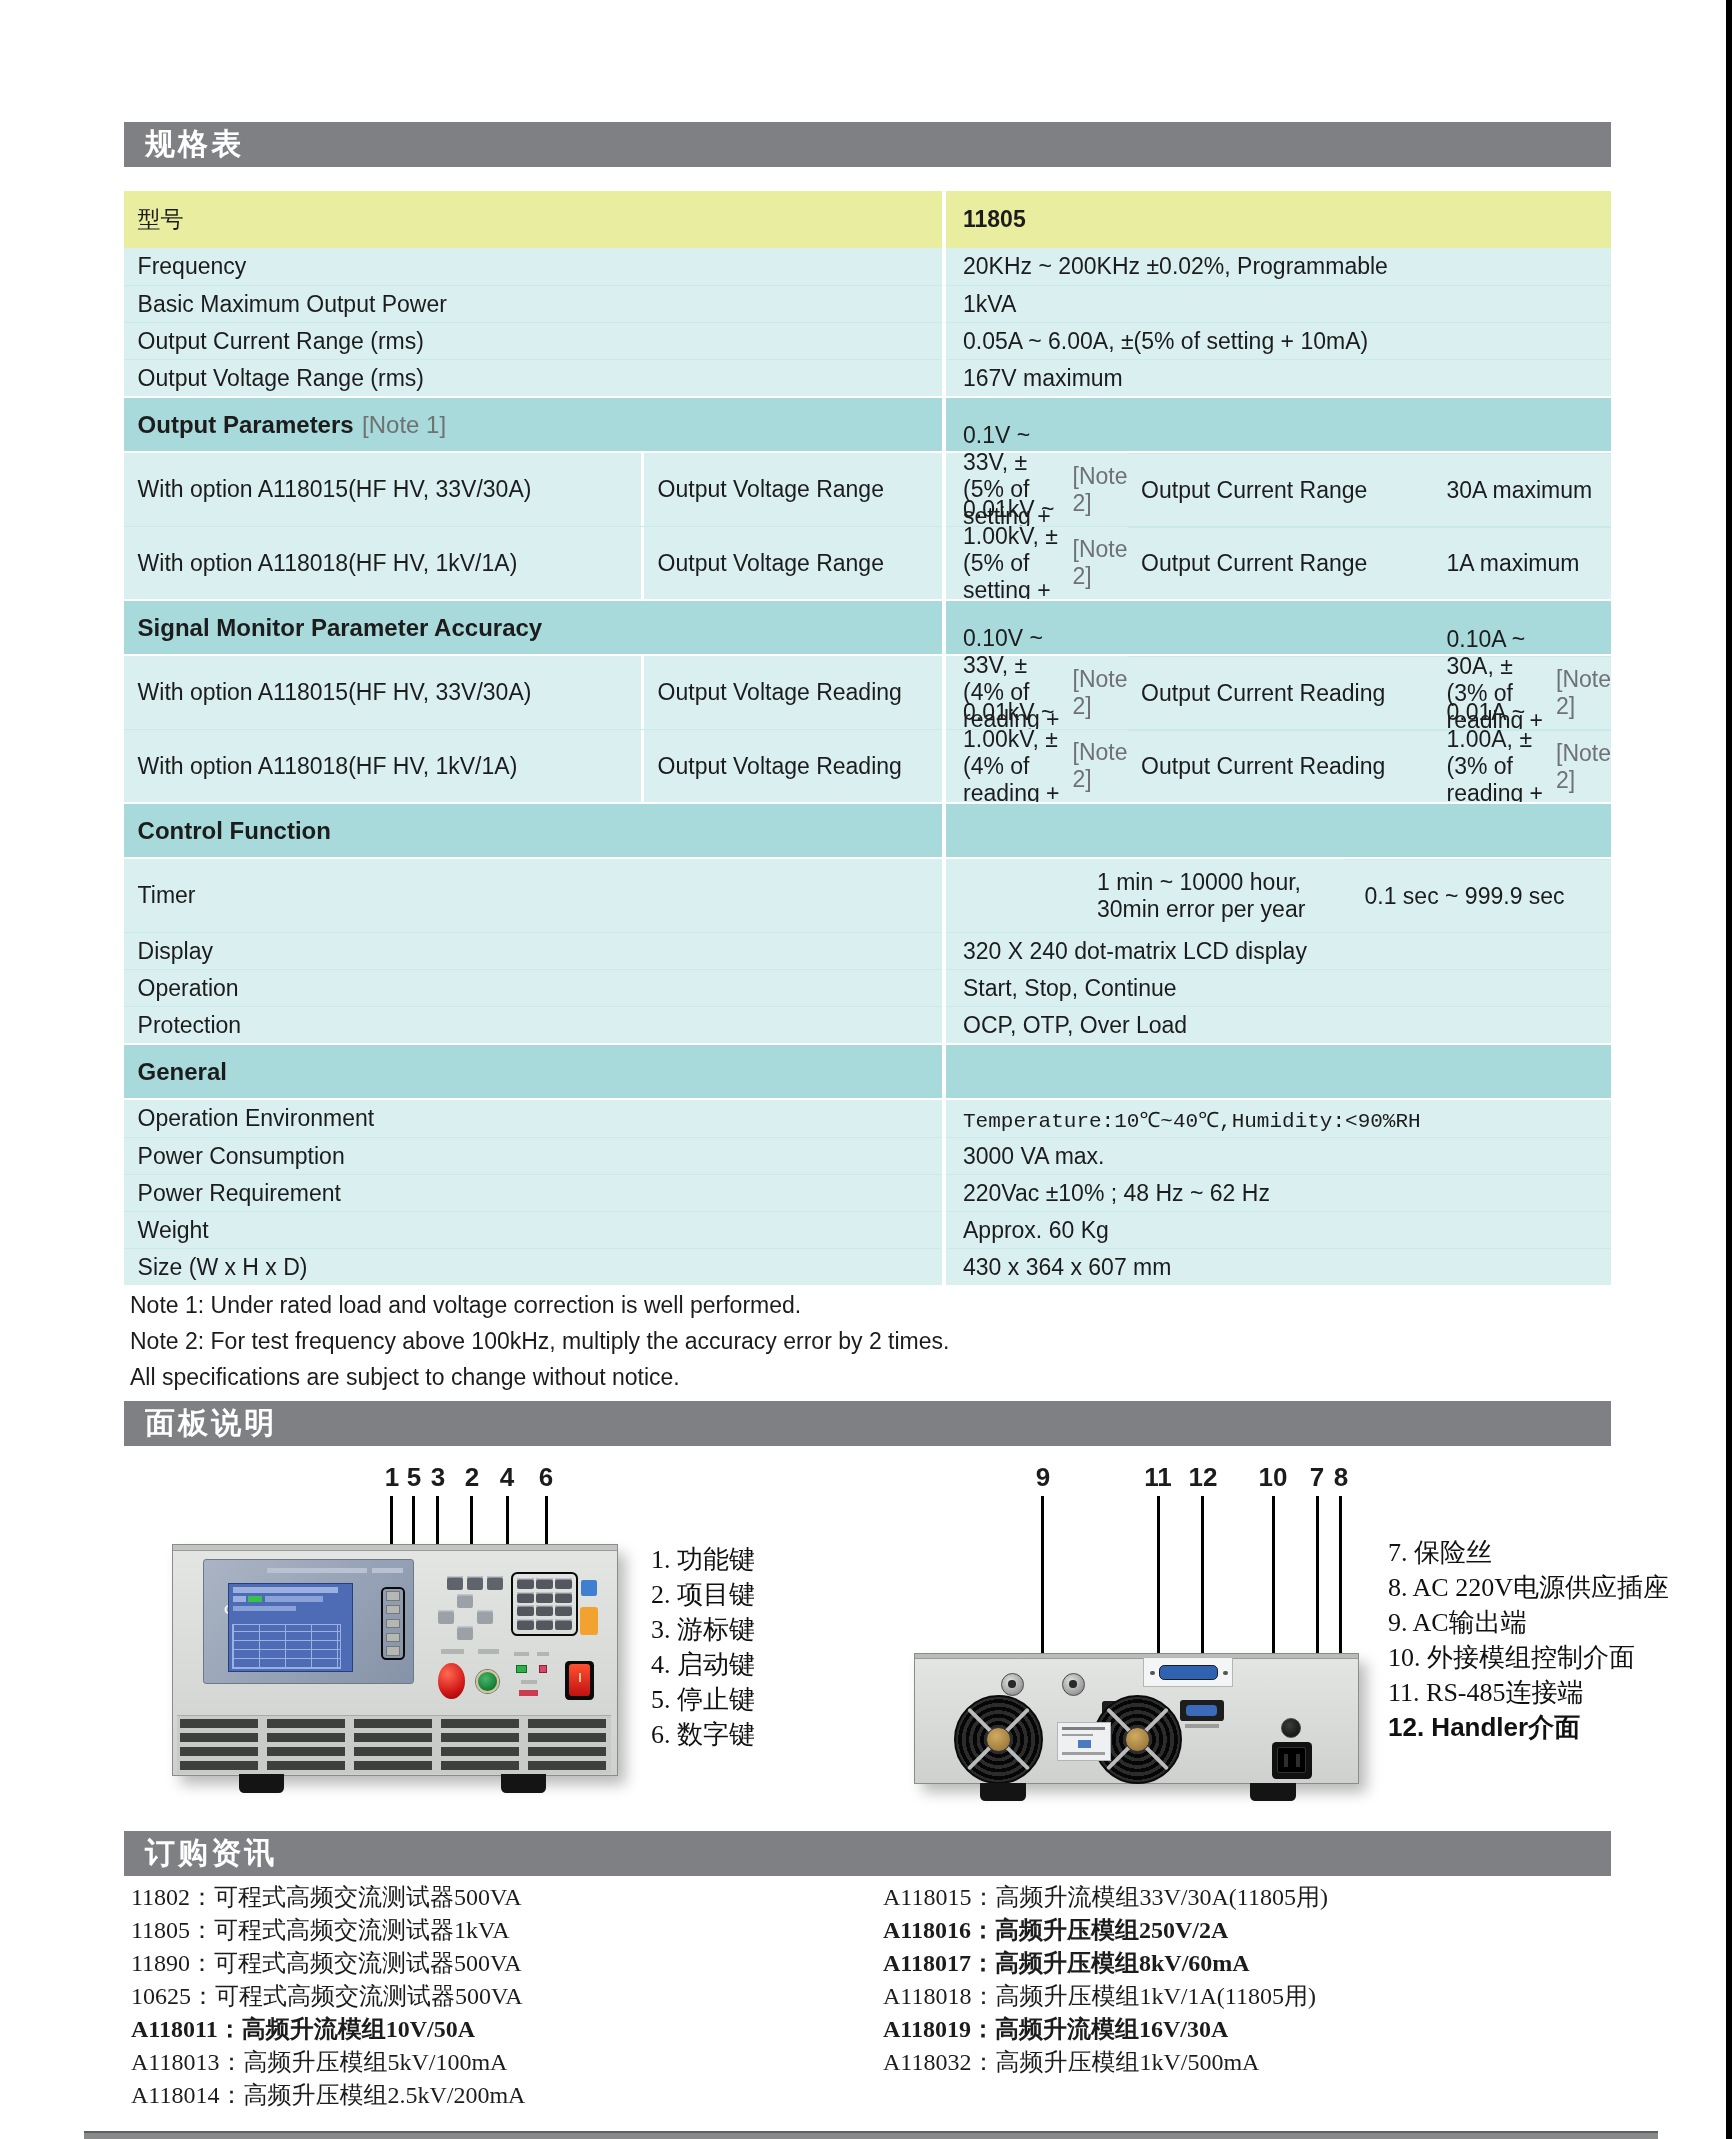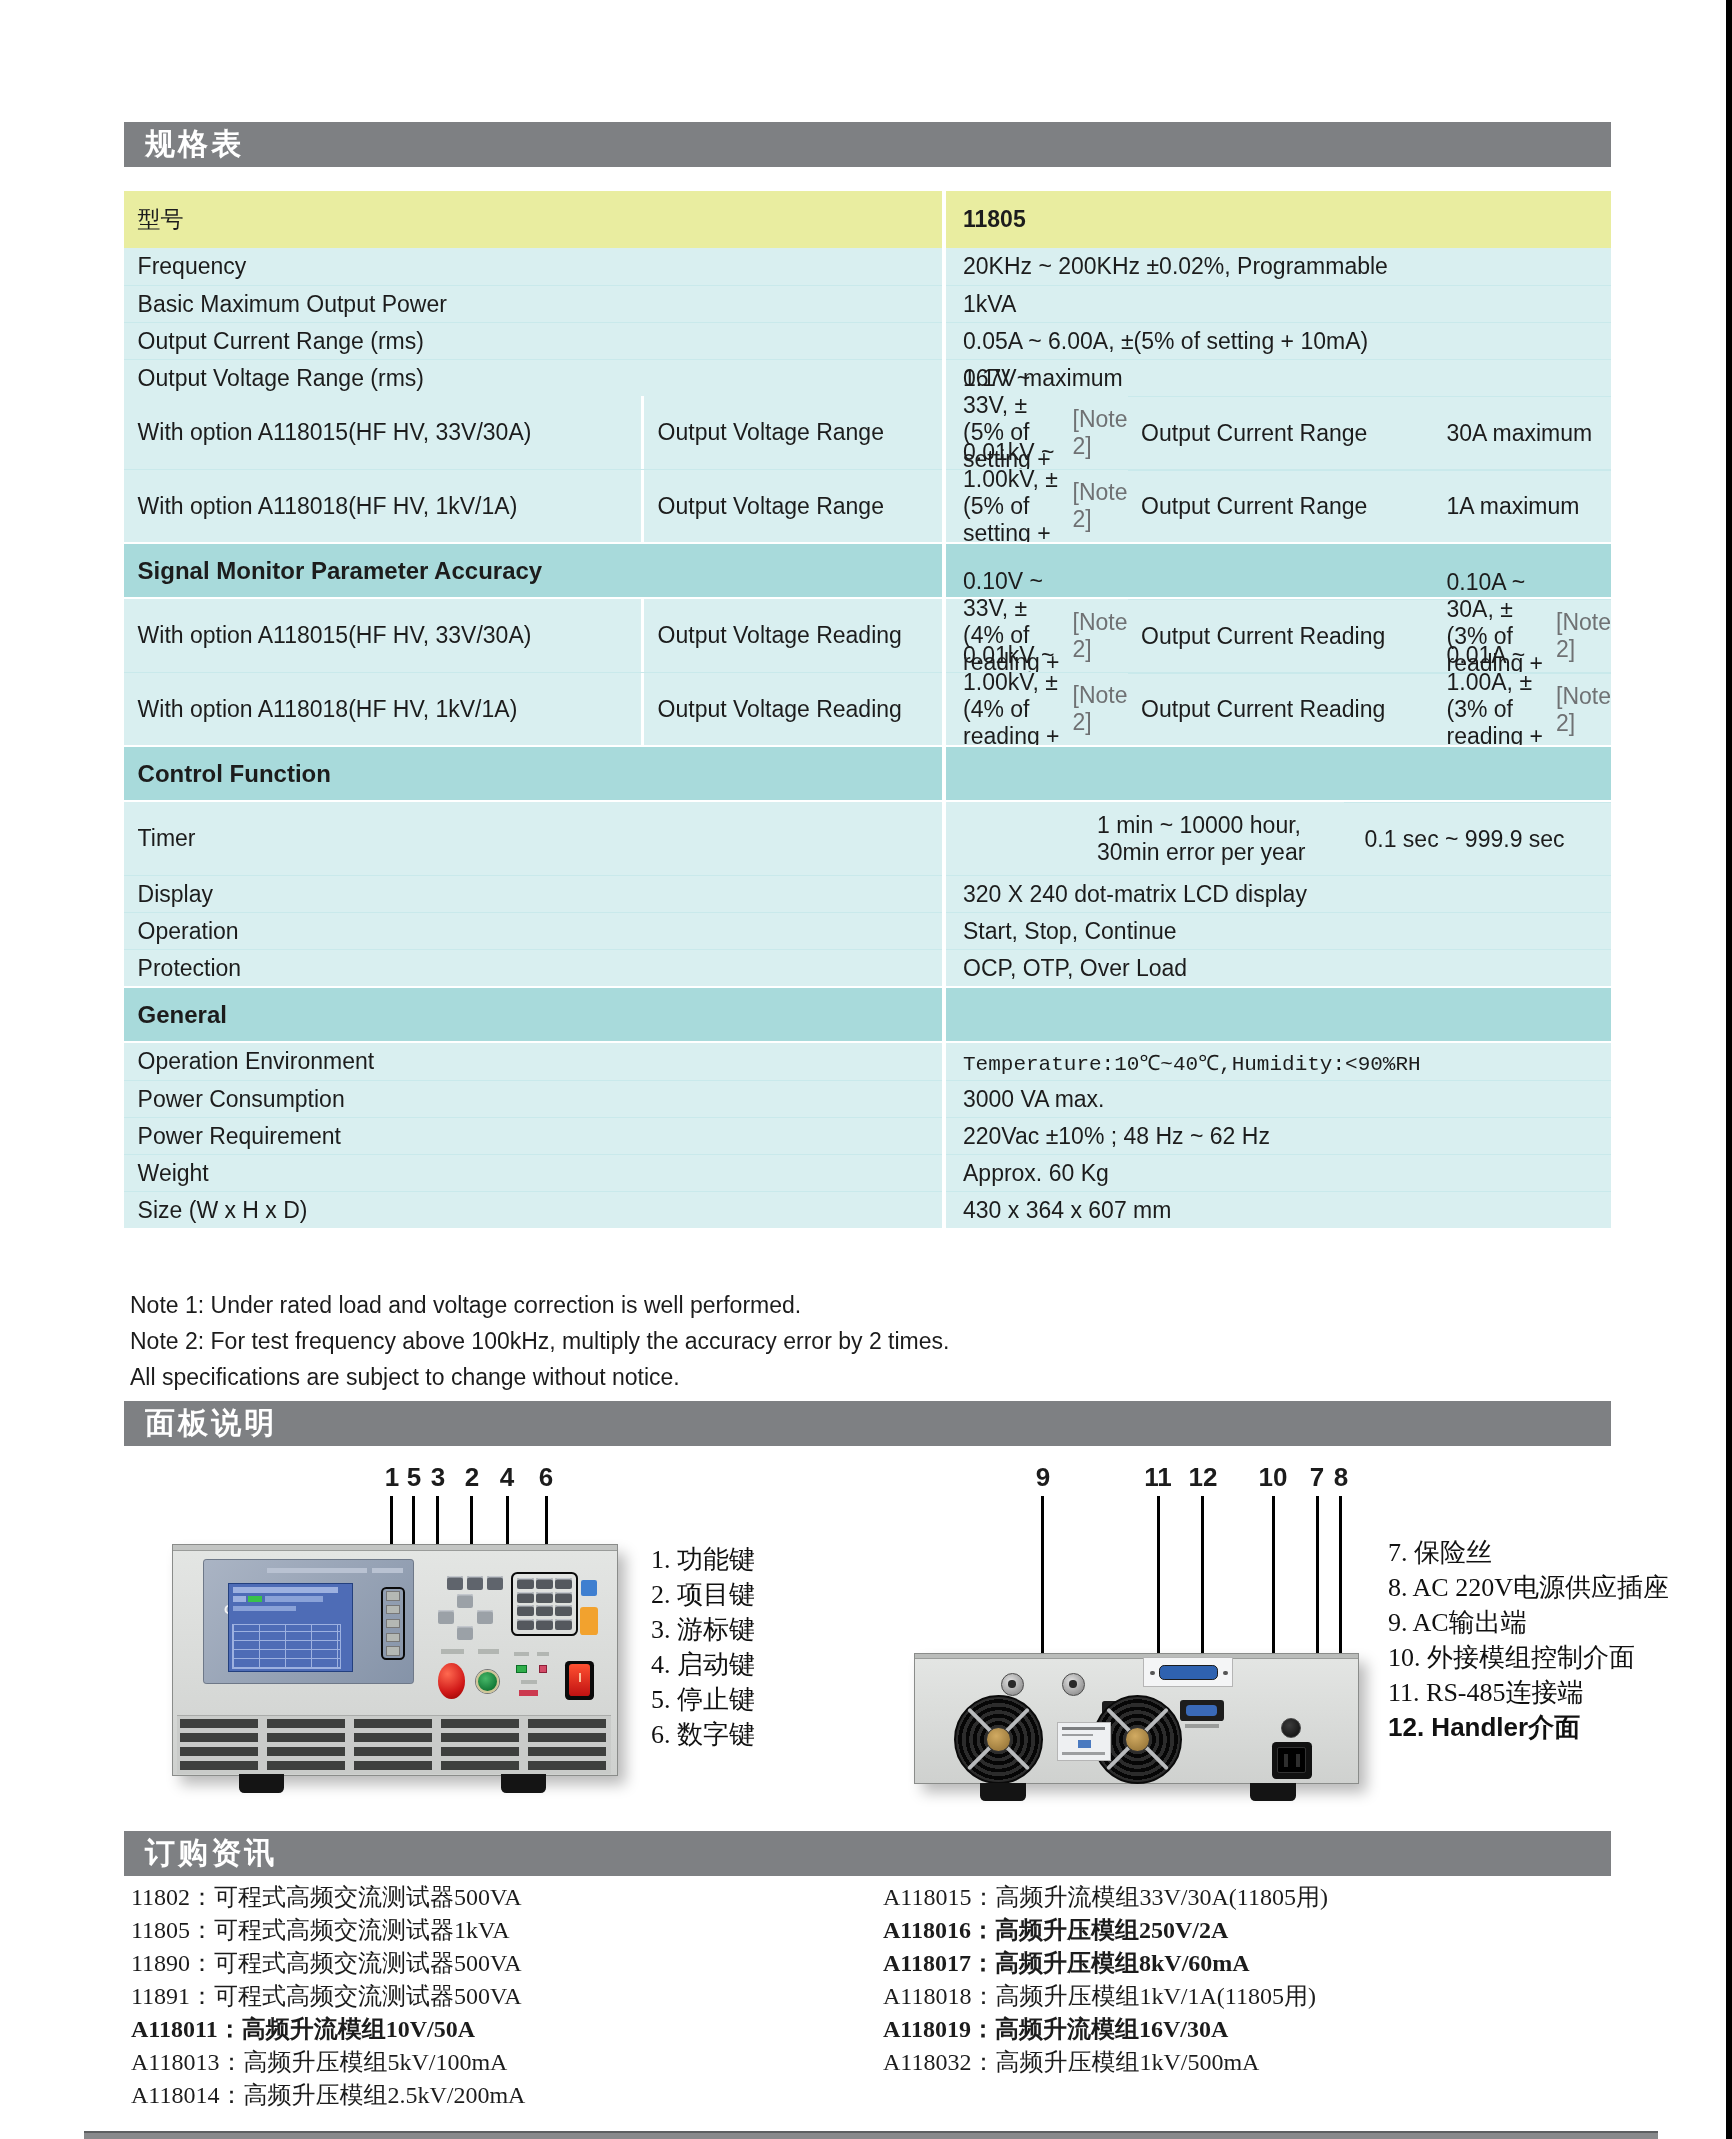--- a/index.html
+++ b/index.html
@@ -82,20 +82,24 @@
     </div>
     <div class="trow h70 sep">
       <div class="lc">Output Current Range (rms)</div>
       <div class="vc">0.05A ~ 6.00A, ±(5% of setting + 10mA)</div>
     </div>
     <div class="trow h70 sep">
       <div class="lc">Output Voltage Range (rms)</div>
       <div class="vc">167V maximum</div>
     </div>
 
+    <div class="trow thead h90">
+      <span>Output Parameters</span>
+      <span class="note" style="font-weight:normal;">[Note 1]</span>
+    </div>
     <div class="trow h140">
       <div class="glc">With option  A118015(HF HV, 33V/30A)</div>
       <div class="gr">
         <div class="srow">
           <div class="sc">Output Voltage Range</div>
           <div class="vc">
             <span>0.1V ~ 33V, ±(5% of setting + 0.1V)</span>
             <span class="note">[Note 2]</span>
           </div>
         </div>
@@ -425,21 +429,21 @@
   </div>
 
   <div class="bar" style="top:1831px;">
     <span>订购资讯</span>
   </div>
 
   <div class="order-col" style="left:131px;">
     <div>11802：可程式高频交流测试器500VA</div>
     <div>11805：可程式高频交流测试器1kVA</div>
     <div>11890：可程式高频交流测试器500VA</div>
-    <div>11891：可程式高频交流测试器500VA</div>
+    <div>10625：可程式高频交流测试器500VA</div>
     <div style="font-weight: bold;">A118011：高频升流模组10V/50A</div>
     <div>A118013：高频升压模组5kV/100mA</div>
     <div>A118014：高频升压模组2.5kV/200mA</div>
   </div>
 
   <div class="order-col" style="left:883px;">
     <div>A118015：高频升流模组33V/30A(11805用)</div>
     <div style="font-weight: bold;">A118016：高频升压模组250V/2A</div>
     <div style="font-weight: bold;">A118017：高频升压模组8kV/60mA</div>
     <div>A118018：高频升压模组1kV/1A(11805用)</div>

